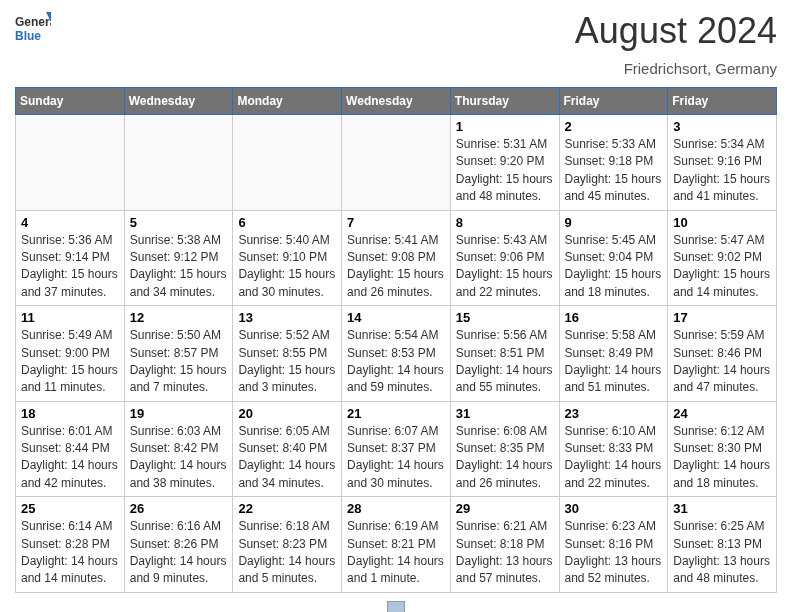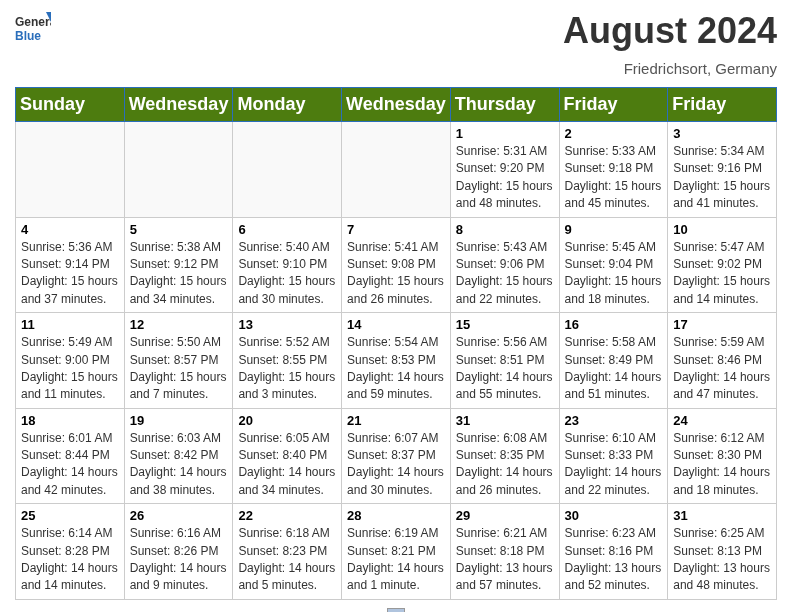--- a/index.html
+++ b/index.html
@@ -1,24 +1,24 @@
 <!DOCTYPE html>
 <html><head>
   <meta charset="utf-8">
   <style>
     * { box-sizing: border-box; margin: 0; padding: 0; }
     body { font-family: Arial, sans-serif; background: #fff; width: 792px; min-height: 612px; }
     .page { width: 792px; padding: 10px 15px; }
     .header { display: flex; justify-content: space-between; align-items: flex-start; margin-bottom: 10px; }
     .logo { display: flex; align-items: center; gap: 4px; }
     .title-area { text-align: right; }
-    .month-title { font-size: 36px; font-weight: 700; color: #333; }
+    .month-title { font-size: 36px; font-weight: 400; color: #333; }
     .location { font-size: 15px; color: #555; margin-top: 8px; }
     table { width: 100%; border-collapse: collapse; font-size: 10.5px; }
-    th { background-color: #4d7c0f; color: #fff; padding: 6px 4px; text-align: left; font-size: 18px; font-weight: bold; border: 1px solid #2a6ebb; }
+    th { background-color: #737373; color: #fff; padding: 6px 4px; text-align: left; font-size: 12px; font-weight: bold; border: 1px solid #2a6ebb; }
     td { border: 1px solid #ccc; padding: 4px 5px; vertical-align: top; width: 14.28%; height: 80px; }
     td.empty { background: #f9f9f9; }
     td.filled { background: #fff; }
     .day-num { font-weight: bold; font-size: 13px; display: block; margin-bottom: 2px; }
     .day-info { color: #333; font-size: 12px; line-height: 1.45; }
     .footer { margin-top: 8px; font-size: 11px; color: #555; display: flex; align-items: center; gap: 6px; flex-direction: column; }
     .footer-box { width: 18px; height: 12px; background: #b0c4de; display: inline-block; border: 1px solid #999; }
   </style>
 </head>
 <body>

